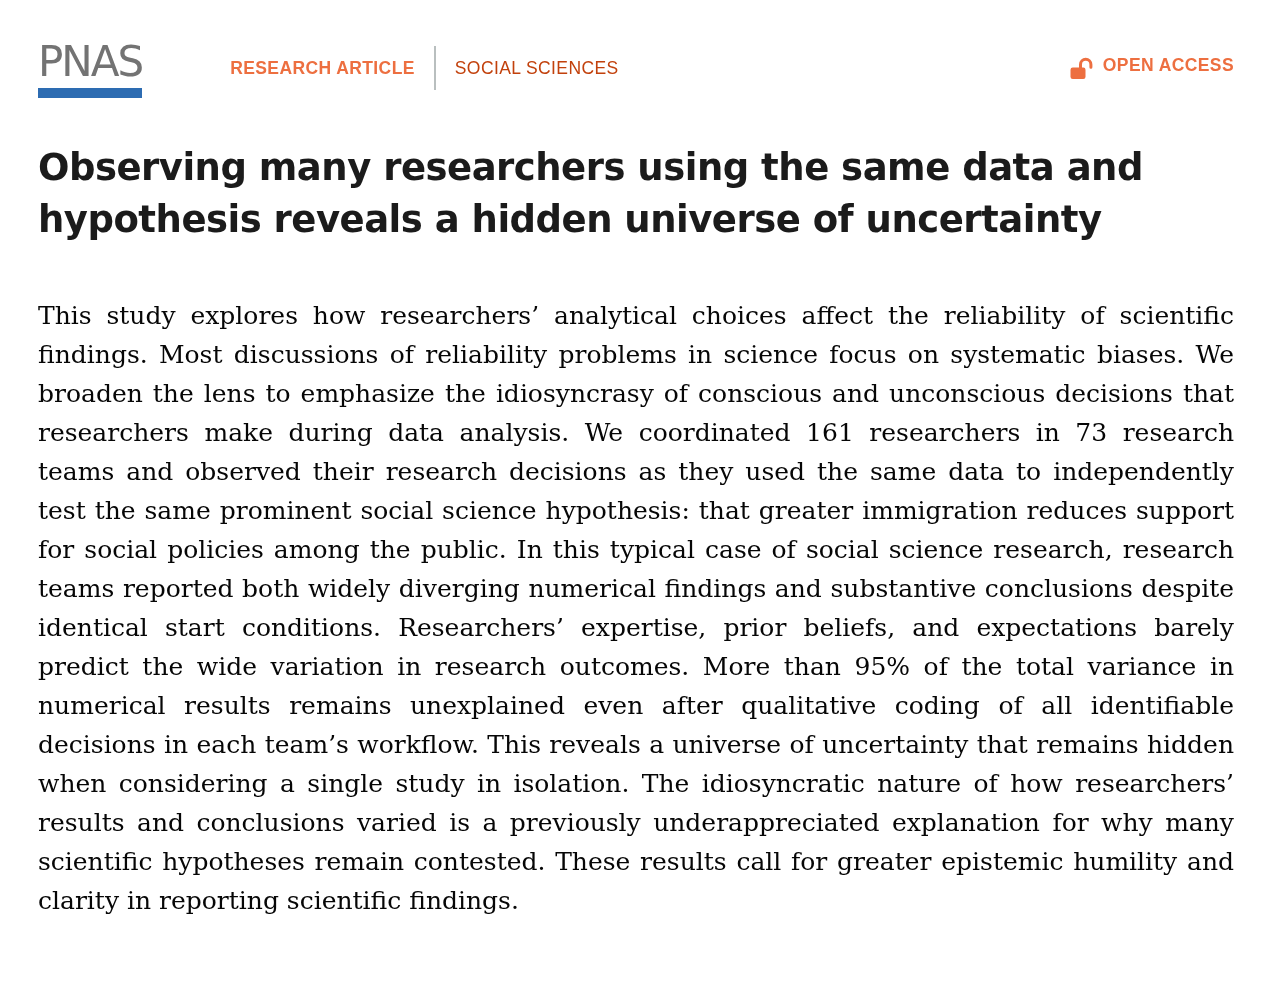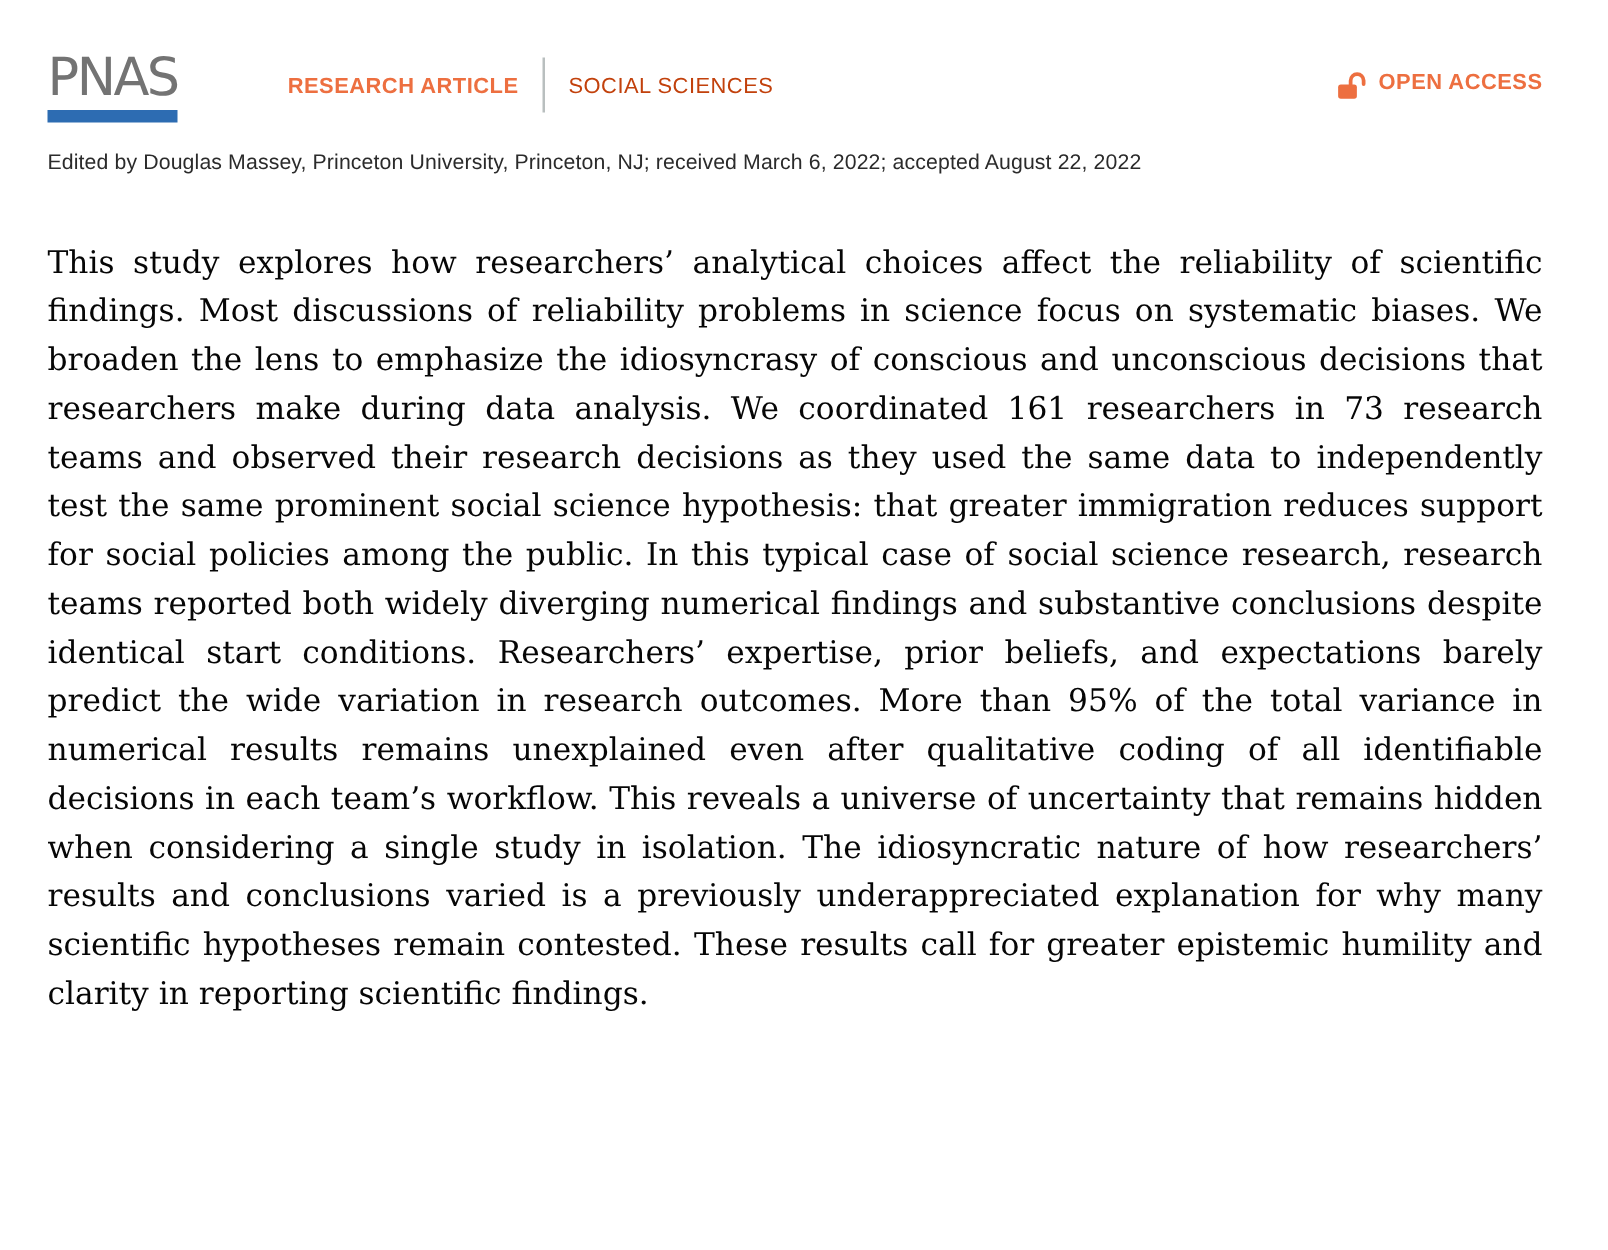--- a/index.html
+++ b/index.html
@@ -119,18 +119,18 @@
           <path d="M 11.5 13 L 11.5 9.5 A 5.2 5.2 0 0 1 21.9 9.5 L 21.9 12.2" fill="none" stroke="#ed6f40" stroke-width="3" stroke-linecap="round"></path>
 
           <rect x="1.5" y="12.5" width="15" height="11.5" rx="2.2" fill="#ed6f40"></rect>
         </svg>
       </span>
       <span>OPEN ACCESS</span>
     </div>
 
   </div>
 
+  <h1 class="title">Observing many researchers using the same data and hypothesis reveals a hidden universe of uncertainty</h1>
 
-  <div class="edited-by">Edited by Douglas Massey, Princeton University, Princeton, NJ; received March 6, 2022; accepted August 22, 2022</div>
 
   <p class="abstract">This study explores how researchers’ analytical choices affect the reliability of scientific findings. Most discussions of reliability problems in science focus on systematic biases. We broaden the lens to emphasize the idiosyncrasy of conscious and unconscious decisions that researchers make during data analysis. We coordinated 161 researchers in 73 research teams and observed their research decisions as they used the same data to independently test the same prominent social science hypothesis: that greater immigration reduces support for social policies among the public. In this typical case of social science research, research teams reported both widely diverging numerical findings and substantive conclusions despite identical start conditions. Researchers’ expertise, prior beliefs, and expectations barely predict the wide variation in research outcomes. More than 95% of the total variance in numerical results remains unexplained even after qualitative coding of all identifiable decisions in each team’s workflow. This reveals a universe of uncertainty that remains hidden when considering a single study in isolation. The idiosyncratic nature of how researchers’ results and conclusions varied is a previously underappreciated explanation for why many scientific hypotheses remain contested. These results call for greater epistemic humility and clarity in reporting scientific findings.</p>
 
 </div>
 
 </body></html>

